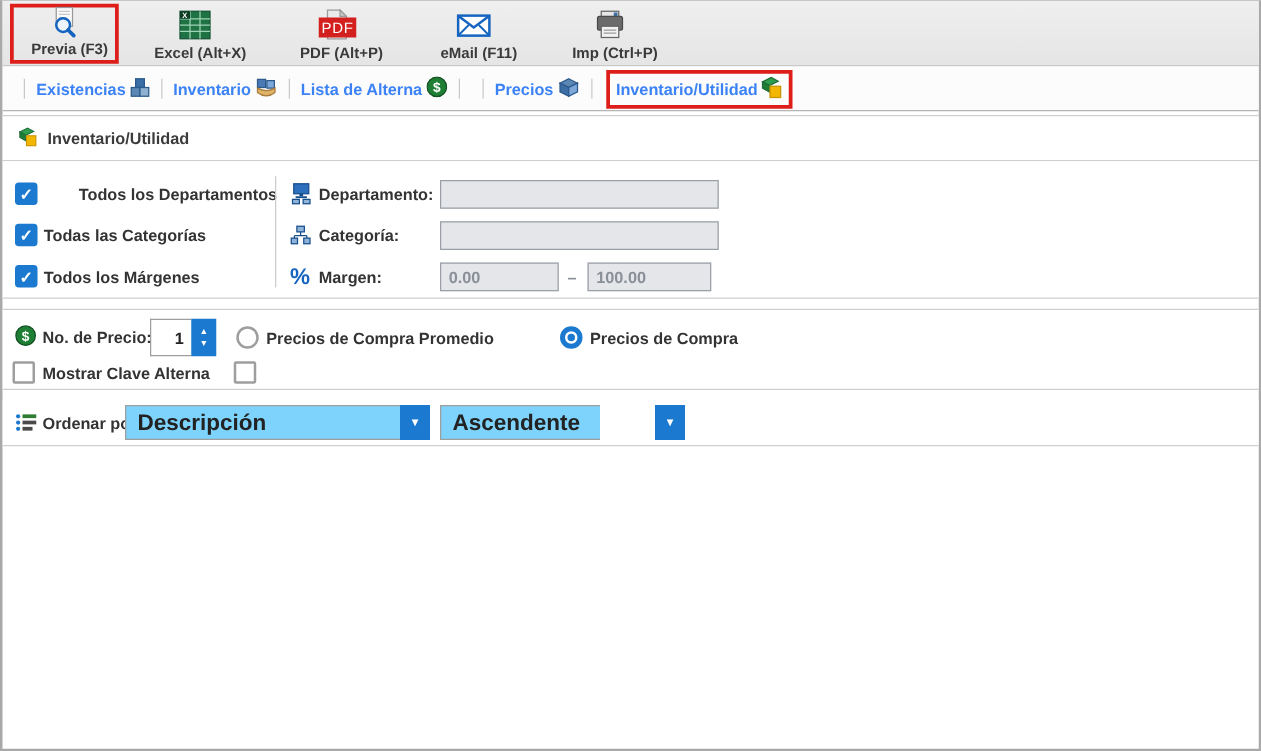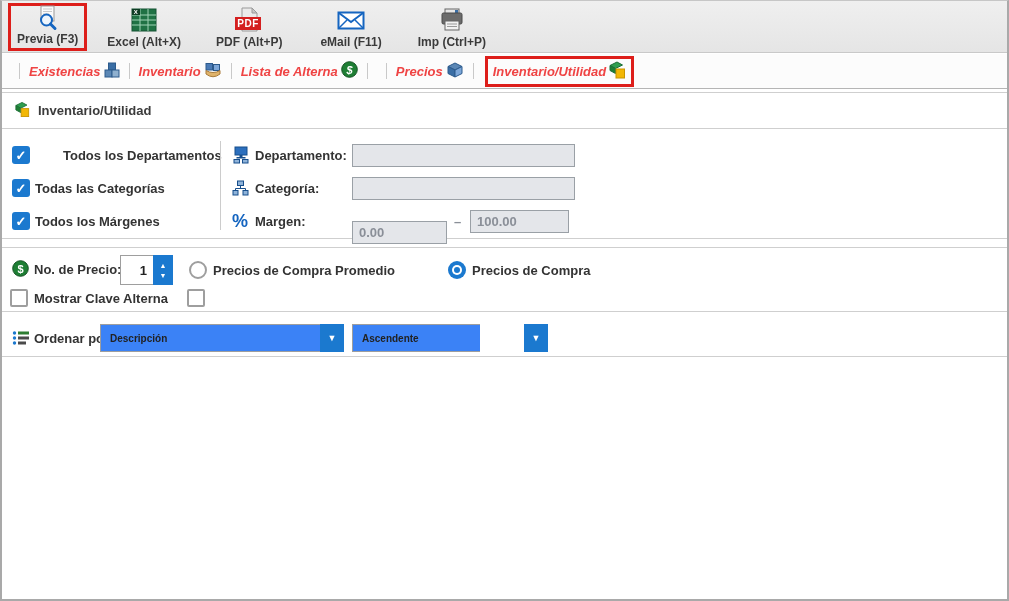--- a/index.html
+++ b/index.html
@@ -7,33 +7,33 @@
   body { font-family: "Liberation Sans", sans-serif; background:#fff; position:relative; }
   .window { position:absolute; inset:0; background:#fff; border:2px solid #a9a9a9; border-top:1px solid #c6c6c6; overflow:hidden; }
 
   
   .toolbar { position:absolute; top:0; left:0; right:0; height:52px;
              background:linear-gradient(#efefef,#e5e5e5); border-bottom:1px solid #c9c9c9;
              display:flex; align-items:center; padding-left:6px; }
   .tbtn { display:flex; flex-direction:column; align-items:center; justify-content:flex-end;
           height:48px; padding:2px 7px; cursor:default; }
   .tbtn .ticon { height:27px; display:flex; align-items:center; justify-content:center; }
-  .tbtn .tlabel { font-size:12px; font-weight:700; color:#3a3a3a; white-space:nowrap; margin-top:1px; }
+  .tbtn .tlabel { font-size:12px; font-weight:700; color:#3a3a3a; white-space:nowrap; margin-top:1px;margin-left:8px; }
   .tbtn.highlight { border:3px solid #dd1e1a; padding:0 6px 2px 6px; }
   .tb-gap1{margin-left:13px}.tb-gap2{margin-left:21px}.tb-gap3{margin-left:24px}.tb-gap4{margin-left:22px}
 
   .pdf-wrap { position:relative; }
   .pdf-badge { position:absolute; left:-3px; bottom:4px; background:#d41f1f; color:#fff;
-               font-size:10px; font-weight:700; padding:1px 2px; letter-spacing:.5px; }
+               font-size:12px; font-weight:400; padding:1px 2px; letter-spacing:.5px; }
 
   
   .tabbar { position:absolute; top:53px; left:0; right:0; height:35px; background:#fcfcfc;
             border-bottom:1px solid #b5b5b5; display:flex; align-items:center; padding-left:8px; }
-  .tab { display:flex; align-items:center; gap:3px; font-size:13px; font-weight:700; color:#ef4444;
-         white-space:nowrap; cursor:default;font-style:italic; }
+  .tab { display:flex; align-items:center; gap:3px; font-size:13px; font-weight:700; color:#3b82f6;
+         white-space:nowrap; cursor:default; }
   .tabsep { width:1px; height:16px; background:#c9c9c9; margin:0 9px; }
   .tab.active-box { border:3px solid #dd1e1a; padding:2px 5px; margin-left:2px; }
 
   
   .sec-header { position:absolute; top:91px; left:0; right:0; height:37px;
                 border-top:1px solid #cfcfcf; border-bottom:1px solid #cfcfcf;
                 display:flex; align-items:center; padding-left:13px; gap:8px;
                 font-size:13px; font-weight:700; color:#3b3b3b; background:#fff; }
 
   
@@ -68,22 +68,22 @@
   .spinner { display:flex; }
   .spin-val { width:33px; height:30px; background:#fff; border:1px solid #9e9e9e; border-right:none;
               display:flex; align-items:center; justify-content:flex-end; padding-right:6px;
               font-size:13px; font-weight:700; color:#222; }
   .spin-btns { width:20px; height:30px; background:#1b79cf; display:flex; flex-direction:column;
                align-items:center; justify-content:center; gap:3px; cursor:default; }
   .spin-btns span { color:#fff; font-size:7px; line-height:7px; }
 
   
   .dd { display:flex; height:28px; }
-  .dd-field { background:#3b82f6; border:1px solid #9e9e9e; border-right:none; display:flex; align-items:center;
-              padding-left:9px; font-size:10px; font-weight:700; color:#222; }
+  .dd-field { background:#7dd3fc; border:1px solid #9e9e9e; border-right:none; display:flex; align-items:center;
+              padding-left:9px; font-size:18px; font-weight:700; color:#222; }
   .dd-btn { width:24px; background:#1b79cf; display:flex; align-items:center; justify-content:center;
             color:#fff; font-size:9px; cursor:default; }
 
   .pct { font-size:18px; font-weight:700; color:#1565c0; line-height:16px; }
 </style>
 </head>
 <body>
 
 <div class="window">
 
@@ -273,21 +273,21 @@
         <path d="M8.5 5.5 v3 M3.5 8.5 h10 M3.5 8.5 v2 M13.5 8.5 v2" stroke="#174e8c" fill="none"></path>
         <rect x="1" y="10.5" width="5" height="4.5" fill="#8fb3d9" stroke="#174e8c"></rect>
         <rect x="11" y="10.5" width="5" height="4.5" fill="#8fb3d9" stroke="#174e8c"></rect>
       </svg>
     </span>
     <span class="lbl abs" style="left:253px; top:52px;text-align:right;">Categoría:</span>
     <input class="dis-input abs" style="left: 350px; top: 48px; width: 223px;" disabled="" value="">
 
     <span class="pct abs" style="left:230px; top:84px;">%</span>
     <span class="lbl abs" style="left:253px; top:85px;">Margen:</span>
-    <input class="dis-input abs" style="left: 350px; top: 92px; width: 95px;" disabled="" value="0.00">
+    <input class="dis-input abs" style="left: 350px; top: 81px; width: 95px;" disabled="" value="0.00">
     <span class="dash abs" style="left:452px; top:85px;">–</span>
     <input class="dis-input abs" style="left: 468px; top: 81px; width: 99px;" disabled="" value="100.00">
   </div>
 
   <div class="panel panel2">
     <span class="abs" style="left:10px; top:12px;">
       <svg width="17" height="17" viewBox="0 0 17 17">
         <circle cx="8.5" cy="8.5" r="7.8" fill="#1e7e34" stroke="#145223"></circle>
         <text x="8.5" y="12.6" text-anchor="middle" fill="#fff" font-size="11" font-weight="bold">$</text>
       </svg>

